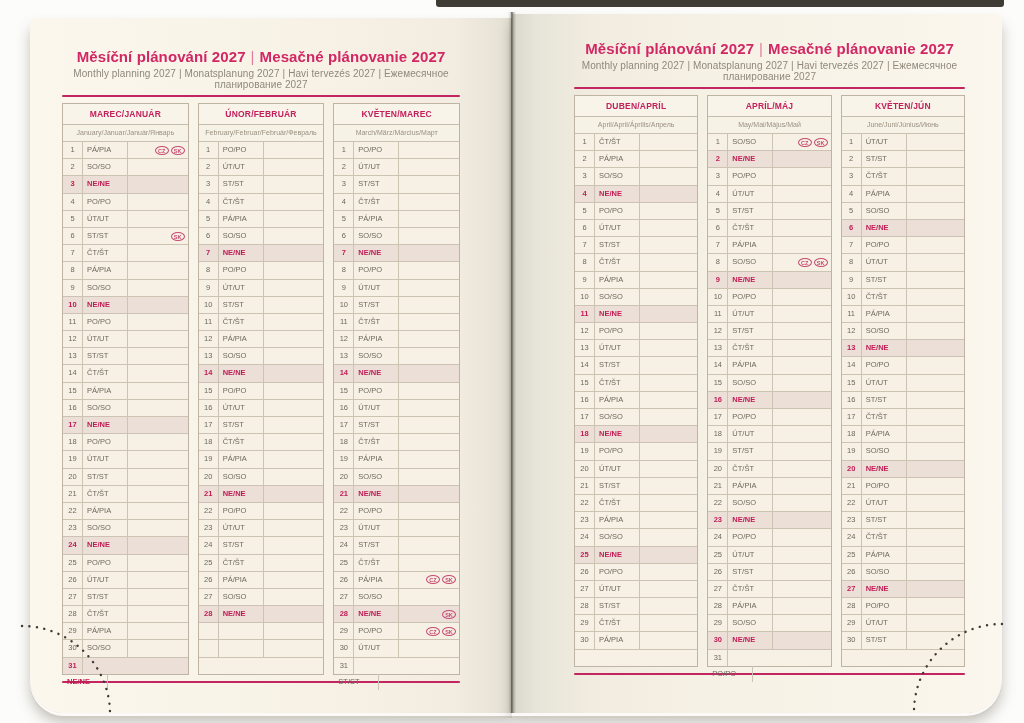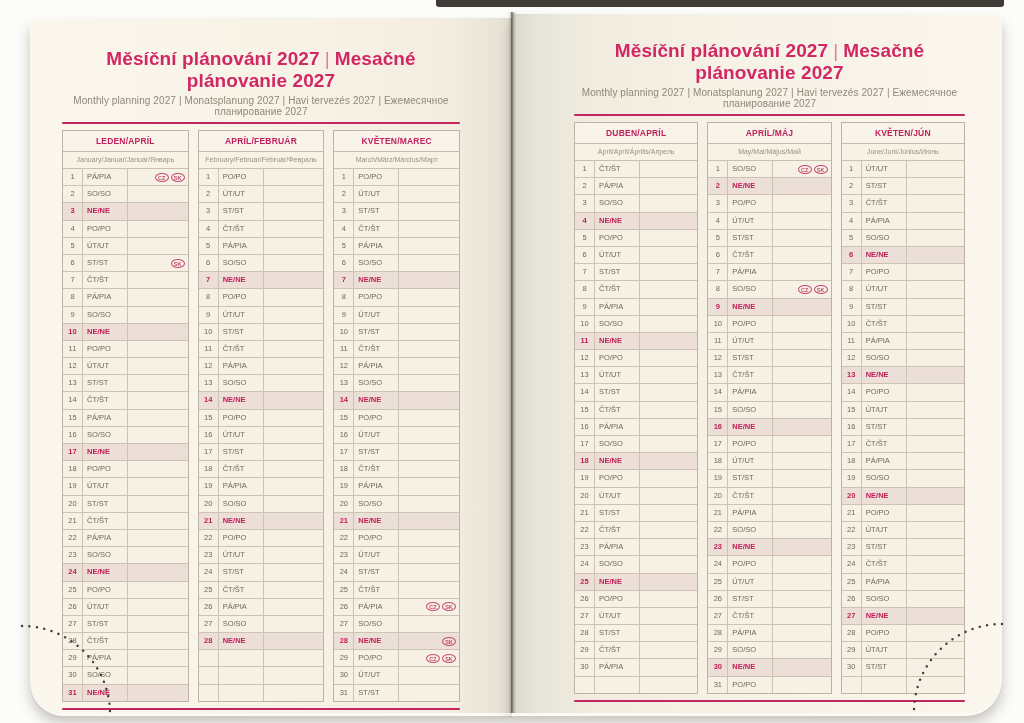--- a/index.html
+++ b/index.html
@@ -29,33 +29,33 @@
     background:linear-gradient(90deg,#d9d6cc 0%,#e7e4d9 5%,#f1ecdf 16%,#f7f2e6 45%,#f9f4e9 75%,#fbf7ee 100%);
   }
   .gutter{
     position:absolute;left:508px;top:12px;width:8px;height:701px;z-index:5;
     background:linear-gradient(90deg,rgba(55,50,42,0) 0%,rgba(55,50,42,.15) 30%,rgba(55,50,42,.8) 48%,rgba(55,50,42,.35) 62%,rgba(55,50,42,0) 100%);
   }
   .page-inner{position:absolute;inset:0;}
   .page-left  .page-inner{padding:30px 52px 0 32px;}
   .page-right .page-inner{padding:26px 37px 0 62px;}
   .titleblock{text-align:center;}
-  .title{font-size:19px;font-weight:bold;color:#d22765;letter-spacing:0.1px;}
+  .title{font-size:15px;font-weight:bold;color:#d22765;letter-spacing:0.1px;}
   .title .sep{color:#e27ba3;font-weight:normal;padding:0 5px;}
   .subtitle{font-size:10px;color:#8f887b;margin-top:3px;letter-spacing:0.1px;}
   .rule{height:2px;background:#c22560;margin-top:5px;border-radius:1px;}
   .rule-bottom{margin-top:6px;}
   .months{display:flex;gap:9px;margin-top:6px;}
   .month{flex:1 1 0;border:1px solid #bfb4a3;background:#f6f1e4;}
   .mh{height:20px;line-height:20px;text-align:center;color:#c21f5c;font-weight:bold;
       font-size:8.5px;letter-spacing:0.2px;border-bottom:1px solid #c6bcab;background:#f8f4e9;}
   .ml{height:16px;line-height:16px;text-align:center;color:#9a9180;font-size:7px;
       border-bottom:1px solid #cac0b0;background:#f7f2e6;}
   .dr{display:flex;height:16.2px;border-bottom:1px solid #cdc3b3;}
-  .dr:last-child{border-bottom:none;}
+  .dr:last-child{border-bottom:none;flex-direction:column;}
   .c{border-right:1px solid #cdc3b3;box-sizing:border-box;}
   .c.x{border-right:none;}
   .n{width:20px;text-align:center;font-size:7.5px;line-height:16.2px;color:#6f685c;}
   .d{width:45px;padding-left:4px;font-size:7.5px;line-height:16.2px;color:#6f685c;}
   .x{flex:1;display:flex;align-items:center;justify-content:flex-end;padding-right:3px;gap:2px;}
   .dr.hl{background:#ecdfd8;}
   .dr.hl .n,.dr.hl .d{color:#c01d55;font-weight:bold;}
   .badge{
     display:inline-block;width:14px;height:9px;border:1px solid #c64a72;border-radius:50%;
     color:#c64a72;font-size:5.5px;font-weight:bold;text-align:center;line-height:8px;
@@ -74,21 +74,21 @@
 
   <div class="page page-left">
     <div class="page-inner">
       <div class="titleblock">
         <div class="title"><span>Měsíční plánování 2027</span><span class="sep">|</span><span>Mesačné plánovanie 2027</span></div>
         <div class="subtitle">Monthly planning 2027 | Monatsplanung 2027 | Havi tervezés 2027 | Ежемесячное планирование 2027</div>
       </div>
       <div class="rule"></div>
       <div class="months">
           <div class="month">
-            <div class="mh">LEDEN/APRÍL</div>
+            <div class="mh">MAREC/JANUÁR</div>
             <div class="ml">January/Januar/Január/Январь</div>
             <div class="dr">
               <div class="c n">1</div>
               <div class="c d">PÁ/PIA</div>
               <div class="c x">
                 <span class="badge">CZ</span>
                 <span class="badge">SK</span>
               </div>
             </div>
             <div class="dr">
@@ -238,21 +238,21 @@
               <div class="c d">SO/SO</div>
               <div class="c x"></div>
             </div>
             <div class="dr hl">
               <div class="c n">31</div>
               <div class="c d">NE/NE</div>
               <div class="c x"></div>
             </div>
           </div>
           <div class="month">
-            <div class="mh">APRÍL/FEBRUÁR</div>
+            <div class="mh">ÚNOR/FEBRUÁR</div>
             <div class="ml">February/Februar/Február/Февраль</div>
             <div class="dr">
               <div class="c n">1</div>
               <div class="c d">PO/PO</div>
               <div class="c x"></div>
             </div>
             <div class="dr">
               <div class="c n">2</div>
               <div class="c d">ÚT/UT</div>
               <div class="c x"></div>

